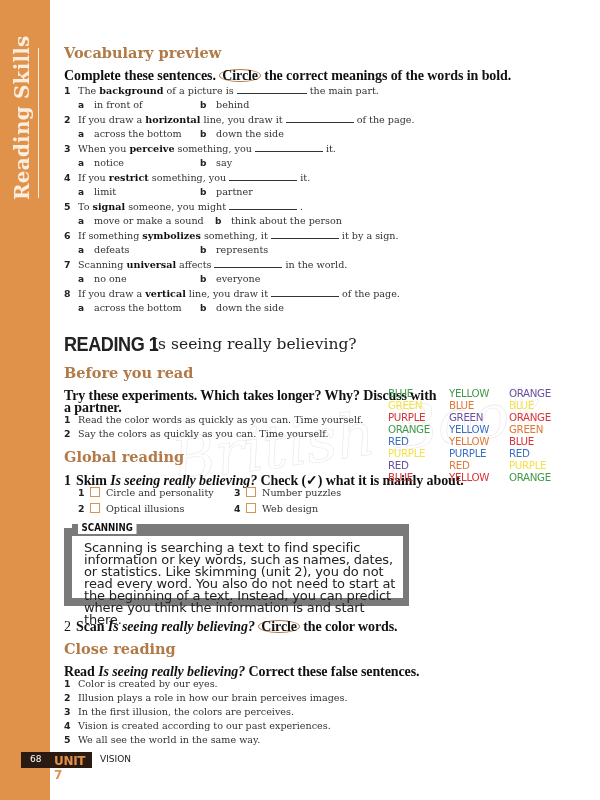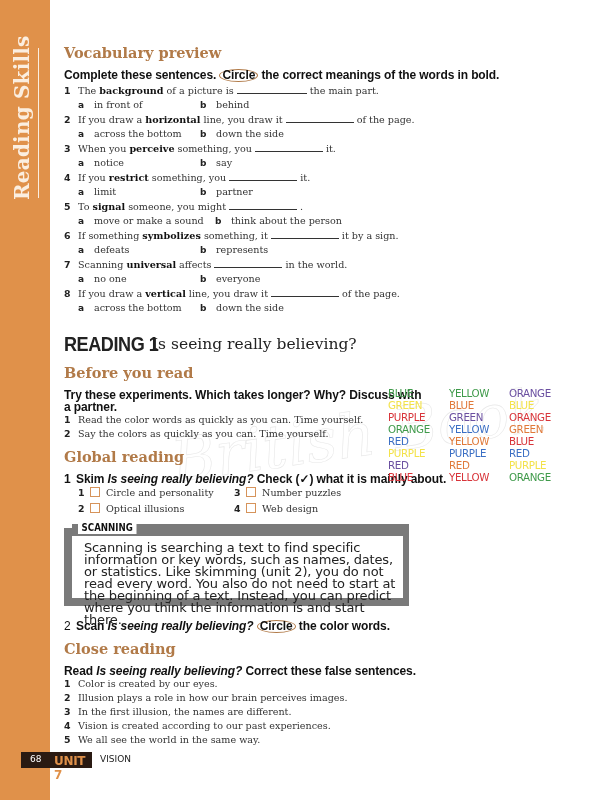--- a/index.html
+++ b/index.html
@@ -16,22 +16,22 @@
     }
     .sidebar-rule { position: absolute; left: 38px; top: 48px; width: 1px; height: 150px; background: #fbeee0; }
 
     .content { position: absolute; left: 64px; top: 0; width: 520px; }
 
     .h-section {
       position: absolute; font-family: "DejaVu Serif", serif; font-weight: bold;
       color: #b17a48; font-size: 14.5px;
     }
     .instr {
-      position: absolute; font-family: Liberation Sans, sans-serif; font-weight: bold;
-      font-size: 12px; color: #111; white-space: nowrap; letter-spacing: -0.1px;
+      position: absolute; font-family: Liberation Serif, serif; font-weight: bold;
+      font-size: 14px; color: #111; white-space: nowrap; letter-spacing: -0.1px;
     }
     .instr i { font-style: italic; }
     .circled {
       display: inline-block; border: 1.2px solid #b17a48; border-radius: 50%;
       padding: 0 2px; line-height: 11px;
     }
 
     .q { position: absolute; left: 0; font-size: 9.6px; white-space: nowrap; color: #333; font-family: "DejaVu Serif", serif; }
     .q .num { display: inline-block; width: 14px; font-family: "DejaVu Sans", sans-serif; font-weight: bold; color: #222; font-size: 9.4px; }
     .q b { color: #111; }
@@ -151,21 +151,21 @@
     <span class="circled">Circle</span>
     <span>the color words.</span>
   </div>
 
   <div class="h-section" style="top:640px;">Close reading</div>
   <div class="instr" style="top:664px;">
     <span>Read </span><i>Is seeing really believing?</i><span> Correct these false sentences.</span>
   </div>
   <div class="q" style="top:678px;"><span class="num">1</span><span>Color is created by our eyes.</span></div>
   <div class="q" style="top:692px;"><span class="num">2</span><span>Illusion plays a role in how our brain perceives images.</span></div>
-  <div class="q" style="top:706px;"><span class="num">3</span><span>In the first illusion, the names are different.</span></div>
+  <div class="q" style="top:706px;"><span class="num">3</span><span>In the first illusion, the colors are perceives.</span></div>
   <div class="q" style="top:720px;"><span class="num">4</span><span>Vision is created according to our past experiences.</span></div>
   <div class="q" style="top:734px;"><span class="num">5</span><span>We all see the world in the same way.</span></div>
 </div>
 
 <div class="stroop">
   <div class="stroop-col" style="left:0;">
       <div class="stroop-word" style="color: rgb(63, 154, 74);">BLUE</div>
       <div class="stroop-word" style="color: rgb(243, 226, 74);">GREEN</div>
       <div class="stroop-word" style="color: rgb(216, 52, 58);">PURPLE</div>
       <div class="stroop-word" style="color: rgb(63, 154, 74);">ORANGE</div>

